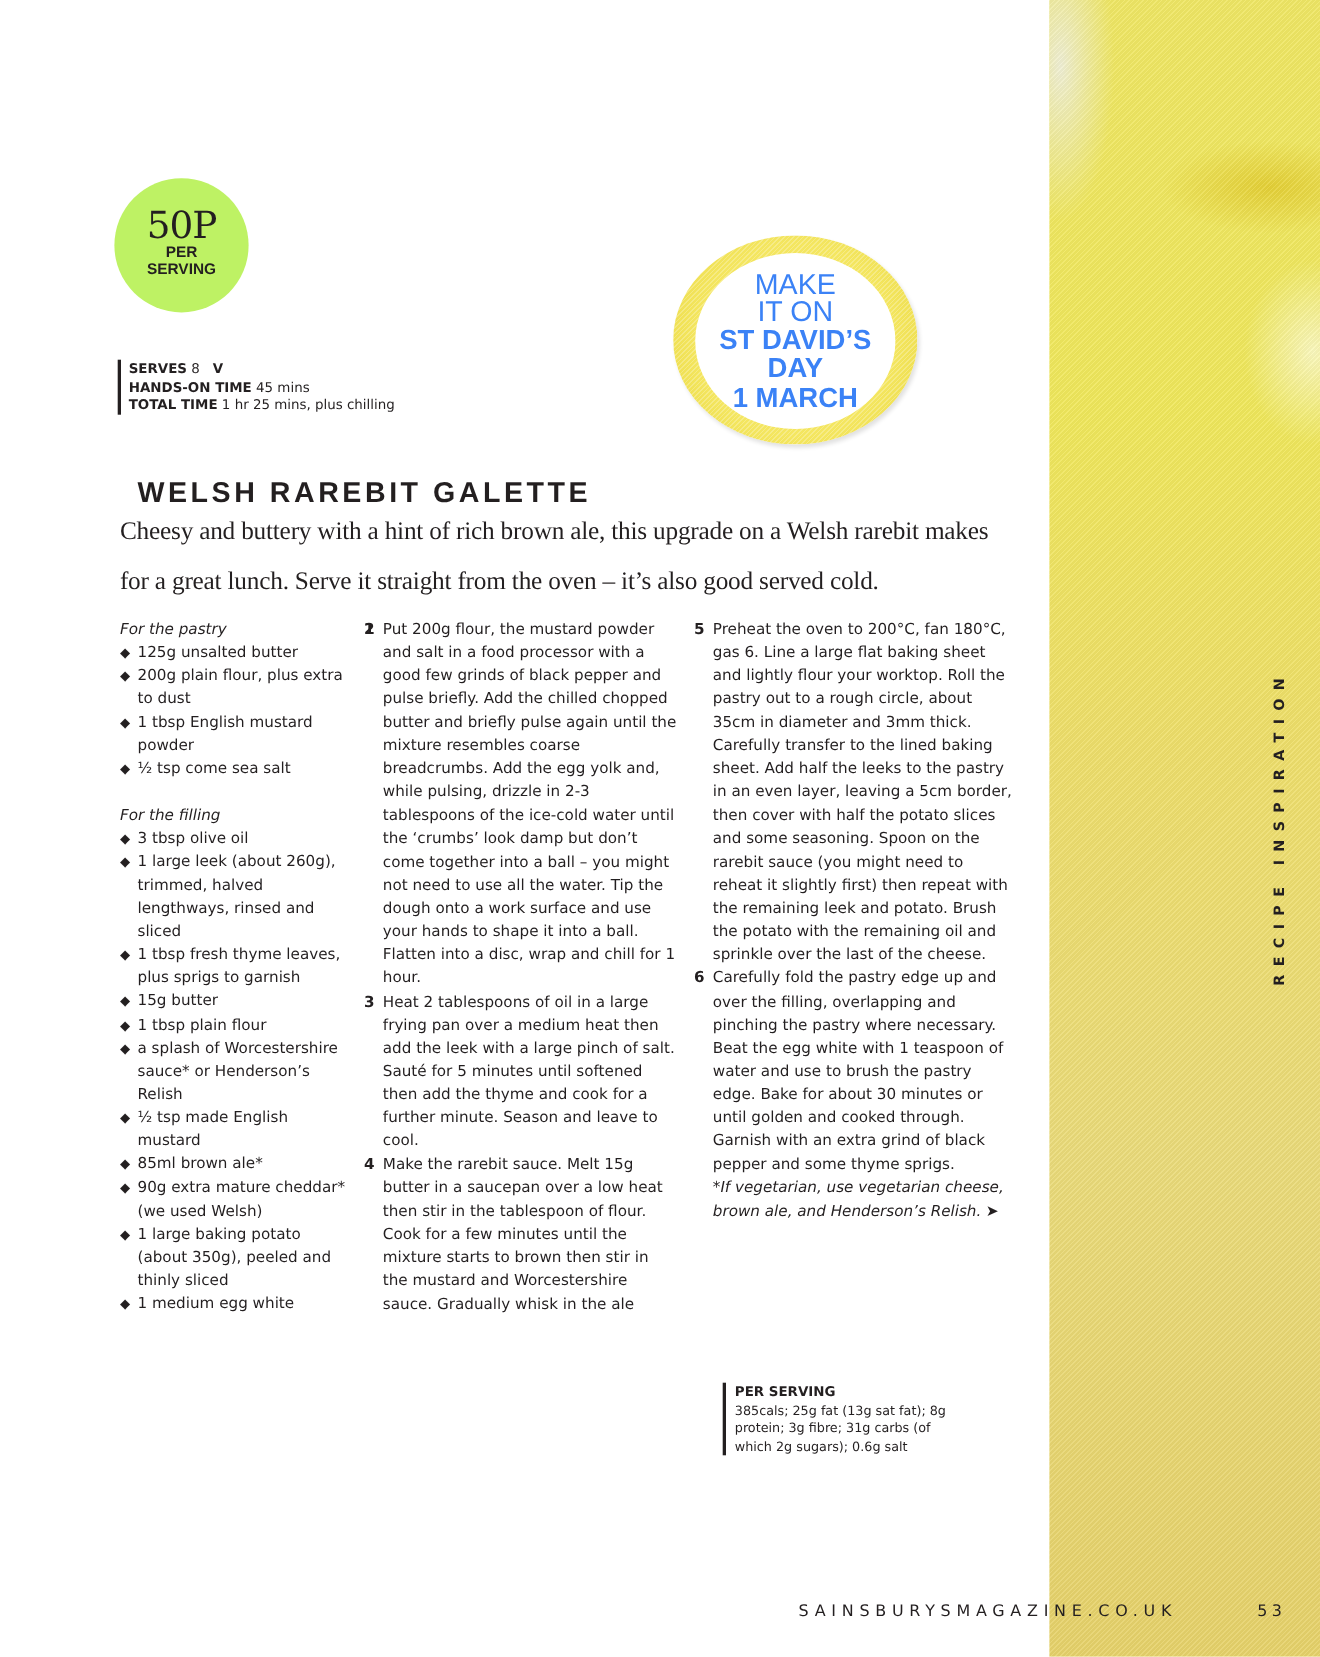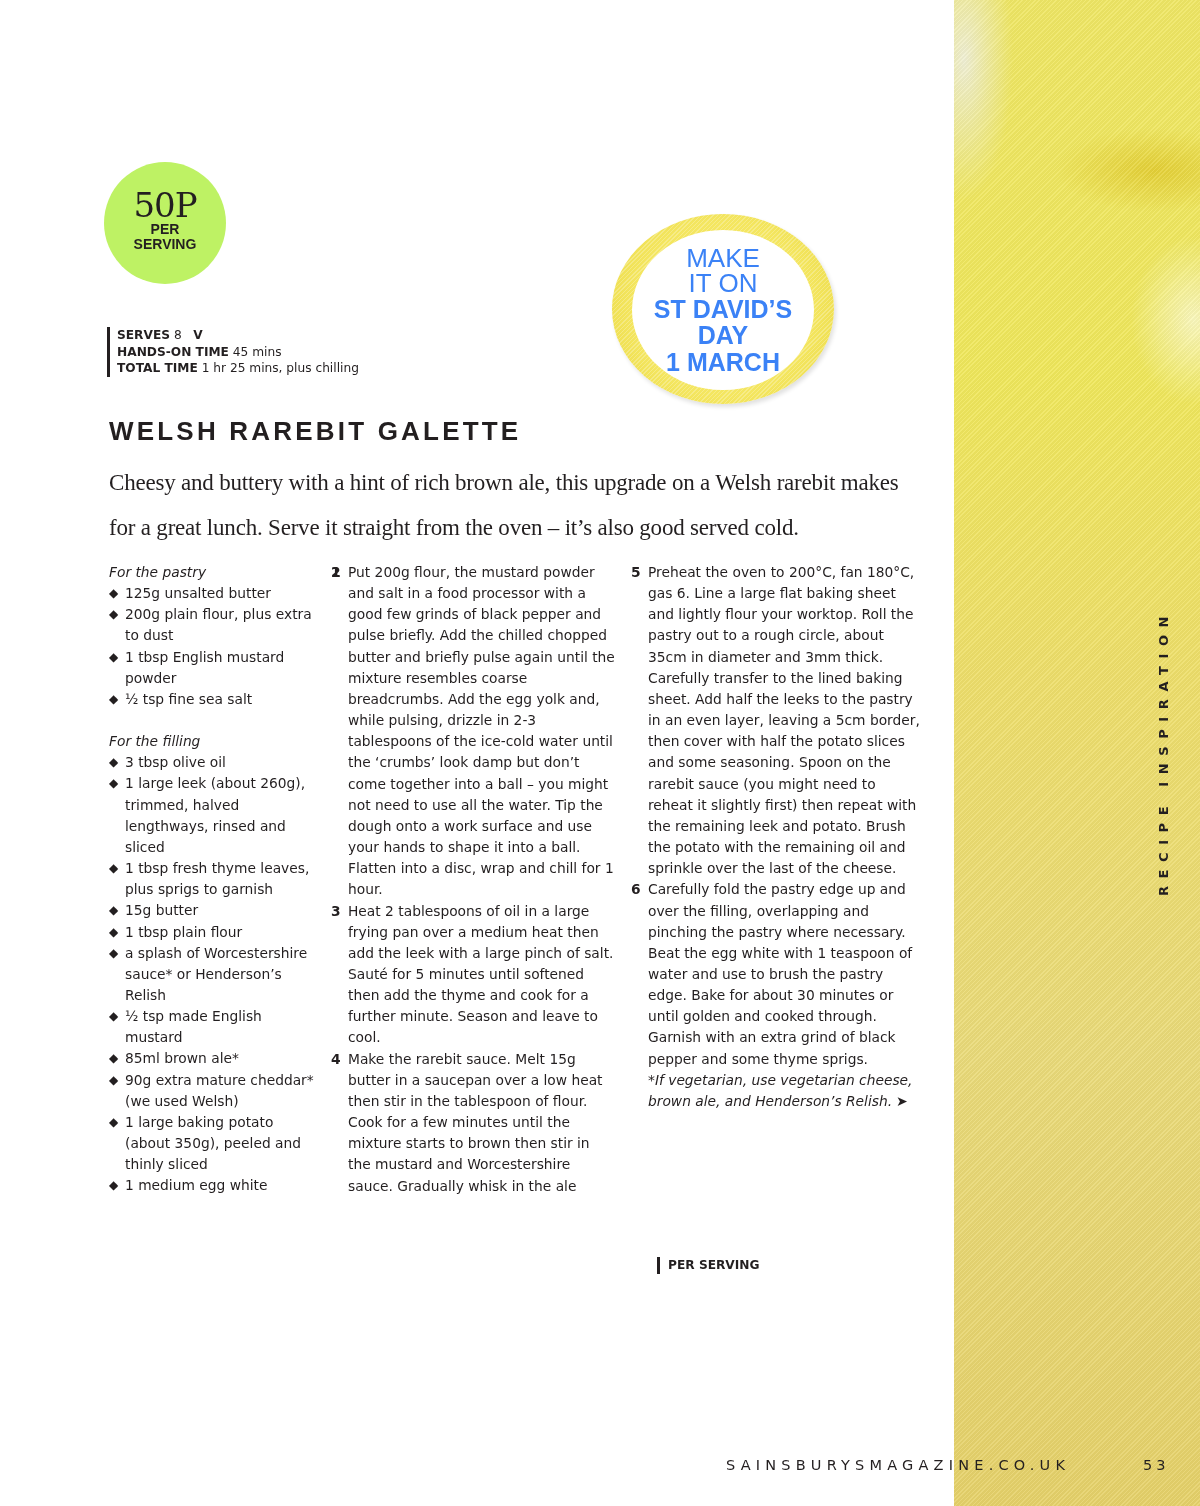--- a/index.html
+++ b/index.html
@@ -56,21 +56,21 @@
   .day-badge-inner .l3 { font-size:25px; line-height:24px; font-weight:bold; margin-top:2px; }
   .meta {
     position:absolute; left:107px; top:327px;
     border-left:3px solid #231f20; padding-left:7px;
     font-size:12.2px; line-height:16.7px;
   }
   .meta b { font-weight:bold; }
   .title {
     position:absolute; left:109px; top:416px;
     font-family:"Liberation Sans", sans-serif; font-weight:bold;
-    font-size:26px; letter-spacing:3.2px; color:#231f20; margin:0;
+    font-size:26px; letter-spacing:3.2px; color:#231f20; margin:16px;
   }
   .intro {
     position:absolute; left:109px; top:460px; width:820px;
     font-family:"Liberation Serif", serif; font-size:23px; line-height:45px; color:#231f20;
     letter-spacing:-0.2px;
   }
   .col { position:absolute; top:562px; font-size:13.8px; line-height:21.15px; color:#231f20; }
   .col1 { left:109px; width:210px; }
   .col2 { left:331px; width:285px; }
   .col3 { left:631px; width:290px; }
@@ -144,21 +144,21 @@
 
 <h1 class="title">WELSH RAREBIT GALETTE</h1>
 <p class="intro" style="margin:0;">Cheesy and buttery with a hint of rich brown ale, this upgrade on a Welsh rarebit makes for a great lunch. Serve it straight from the oven – it’s also good served cold.</p>
 
 <div class="col col1">
   <p class="sub">For the pastry</p>
   <ul class="ing">
     <li>125g unsalted butter</li>
     <li>200g plain flour, plus extra to dust</li>
     <li>1 tbsp English mustard powder</li>
-    <li>½ tsp fine sea salt</li>
+    <li>½ tsp come sea salt</li>
   </ul>
   <div class="gap"></div>
   <p class="sub">For the filling</p>
   <ul class="ing">
     <li>3 tbsp olive oil</li>
     <li>1 large leek (about 260g), trimmed, halved lengthways, rinsed and sliced</li>
     <li>1 tbsp fresh thyme leaves, plus sprigs to garnish</li>
     <li>15g butter</li>
     <li>1 tbsp plain flour</li>
     <li>a splash of Worcestershire sauce* or Henderson’s Relish</li>
@@ -201,16 +201,17 @@
       <span>Carefully fold the pastry edge up and over the filling, overlapping and pinching the pastry where necessary. Beat the egg white with 1 teaspoon of water and use to brush the pastry edge. Bake for about 30 minutes or until golden and cooked through. Garnish with an extra grind of black pepper and some thyme sprigs.</span>
     </li>
     <li>
       <span class="footnote">*If vegetarian, use vegetarian cheese, brown ale, and Henderson’s Relish.</span><span class="arrow">➤</span>
     </li>
   </ol>
 </div>
 
 <div class="nutrition">
   <div class="nh">PER SERVING</div>
+  <div style="width:200px;">385cals; 25g fat (13g sat fat); 8g protein; 3g fibre; 31g carbs (of which 2g sugars); 0.6g salt</div>
 </div>
 
 <div class="footer-site">SAINSBURYSMAGAZINE.CO.UK</div>
 <div class="footer-page">53</div>
 
 </body></html>

